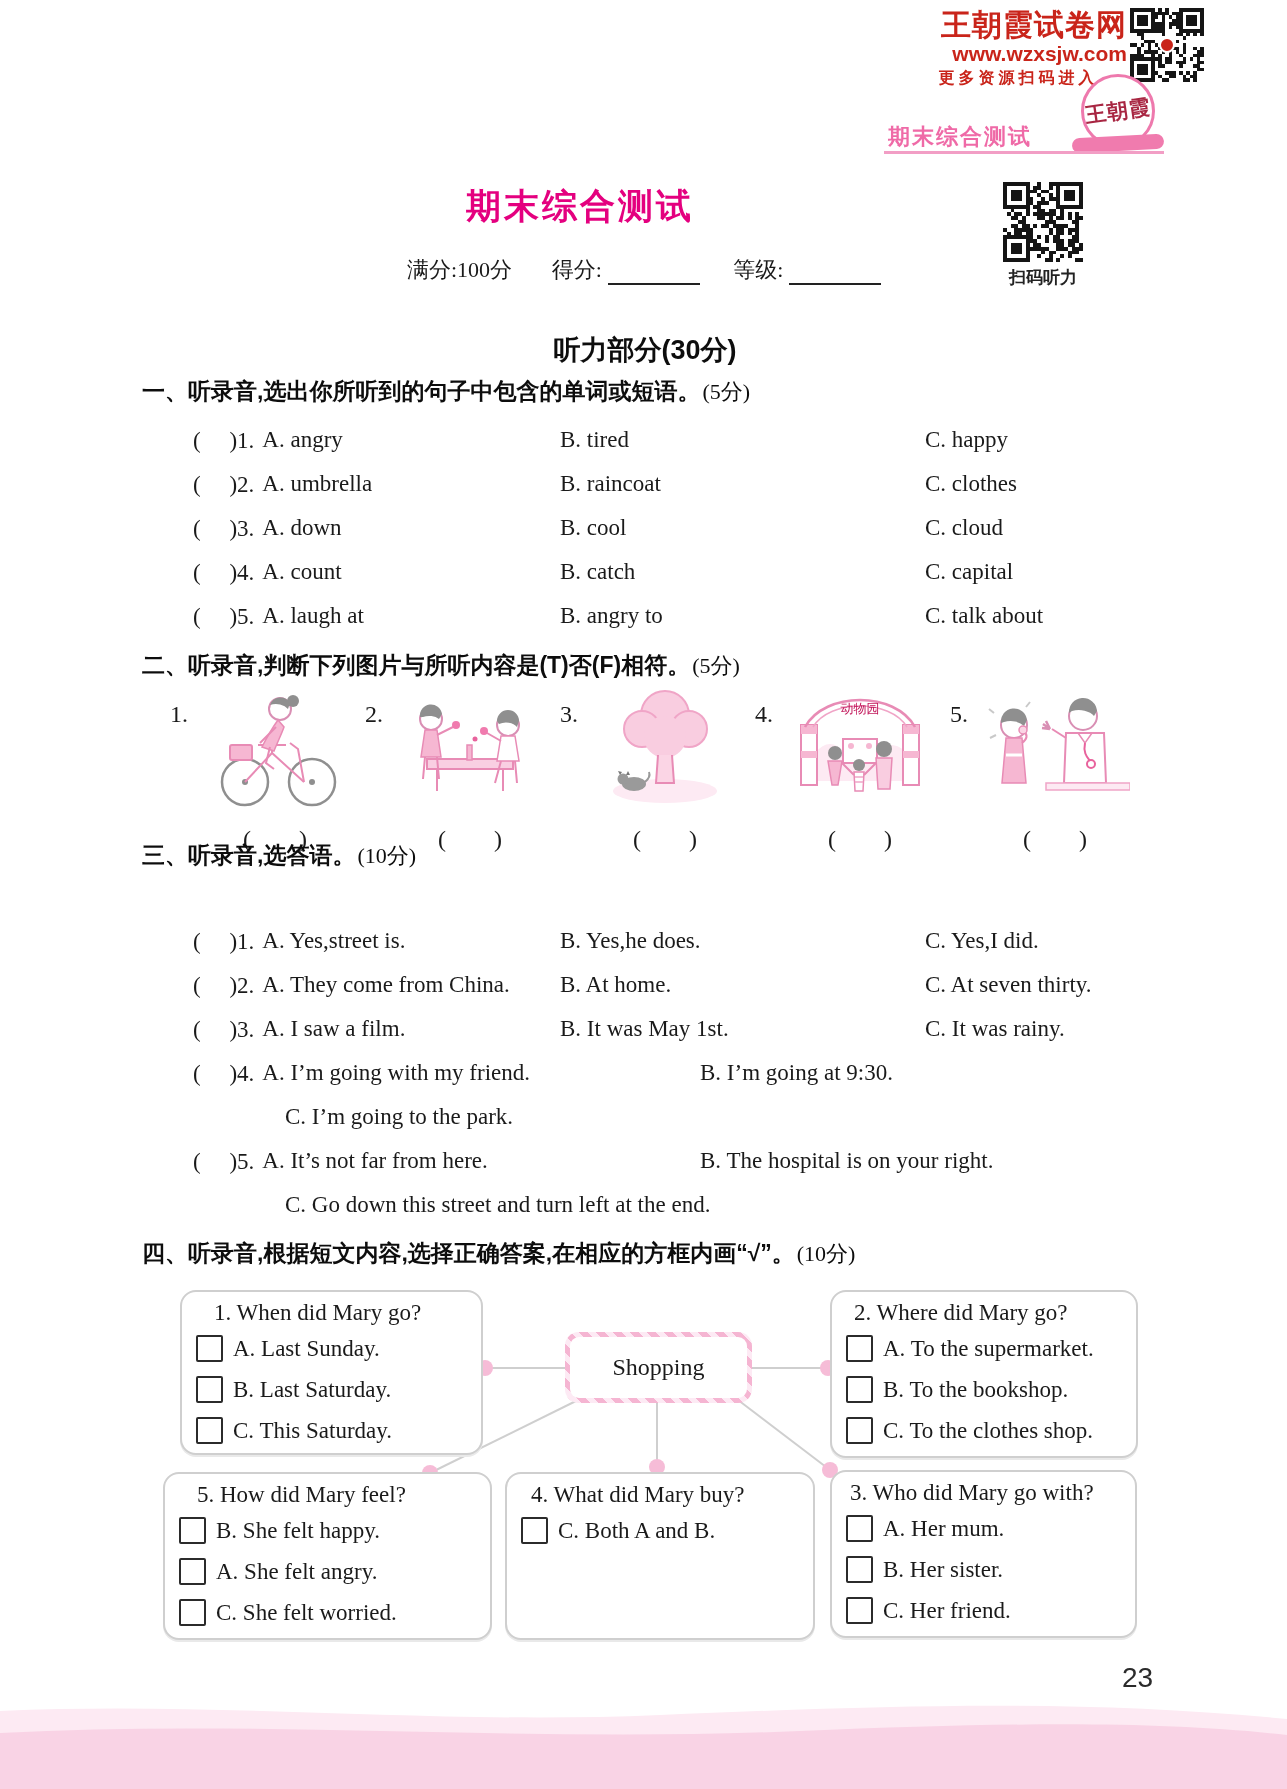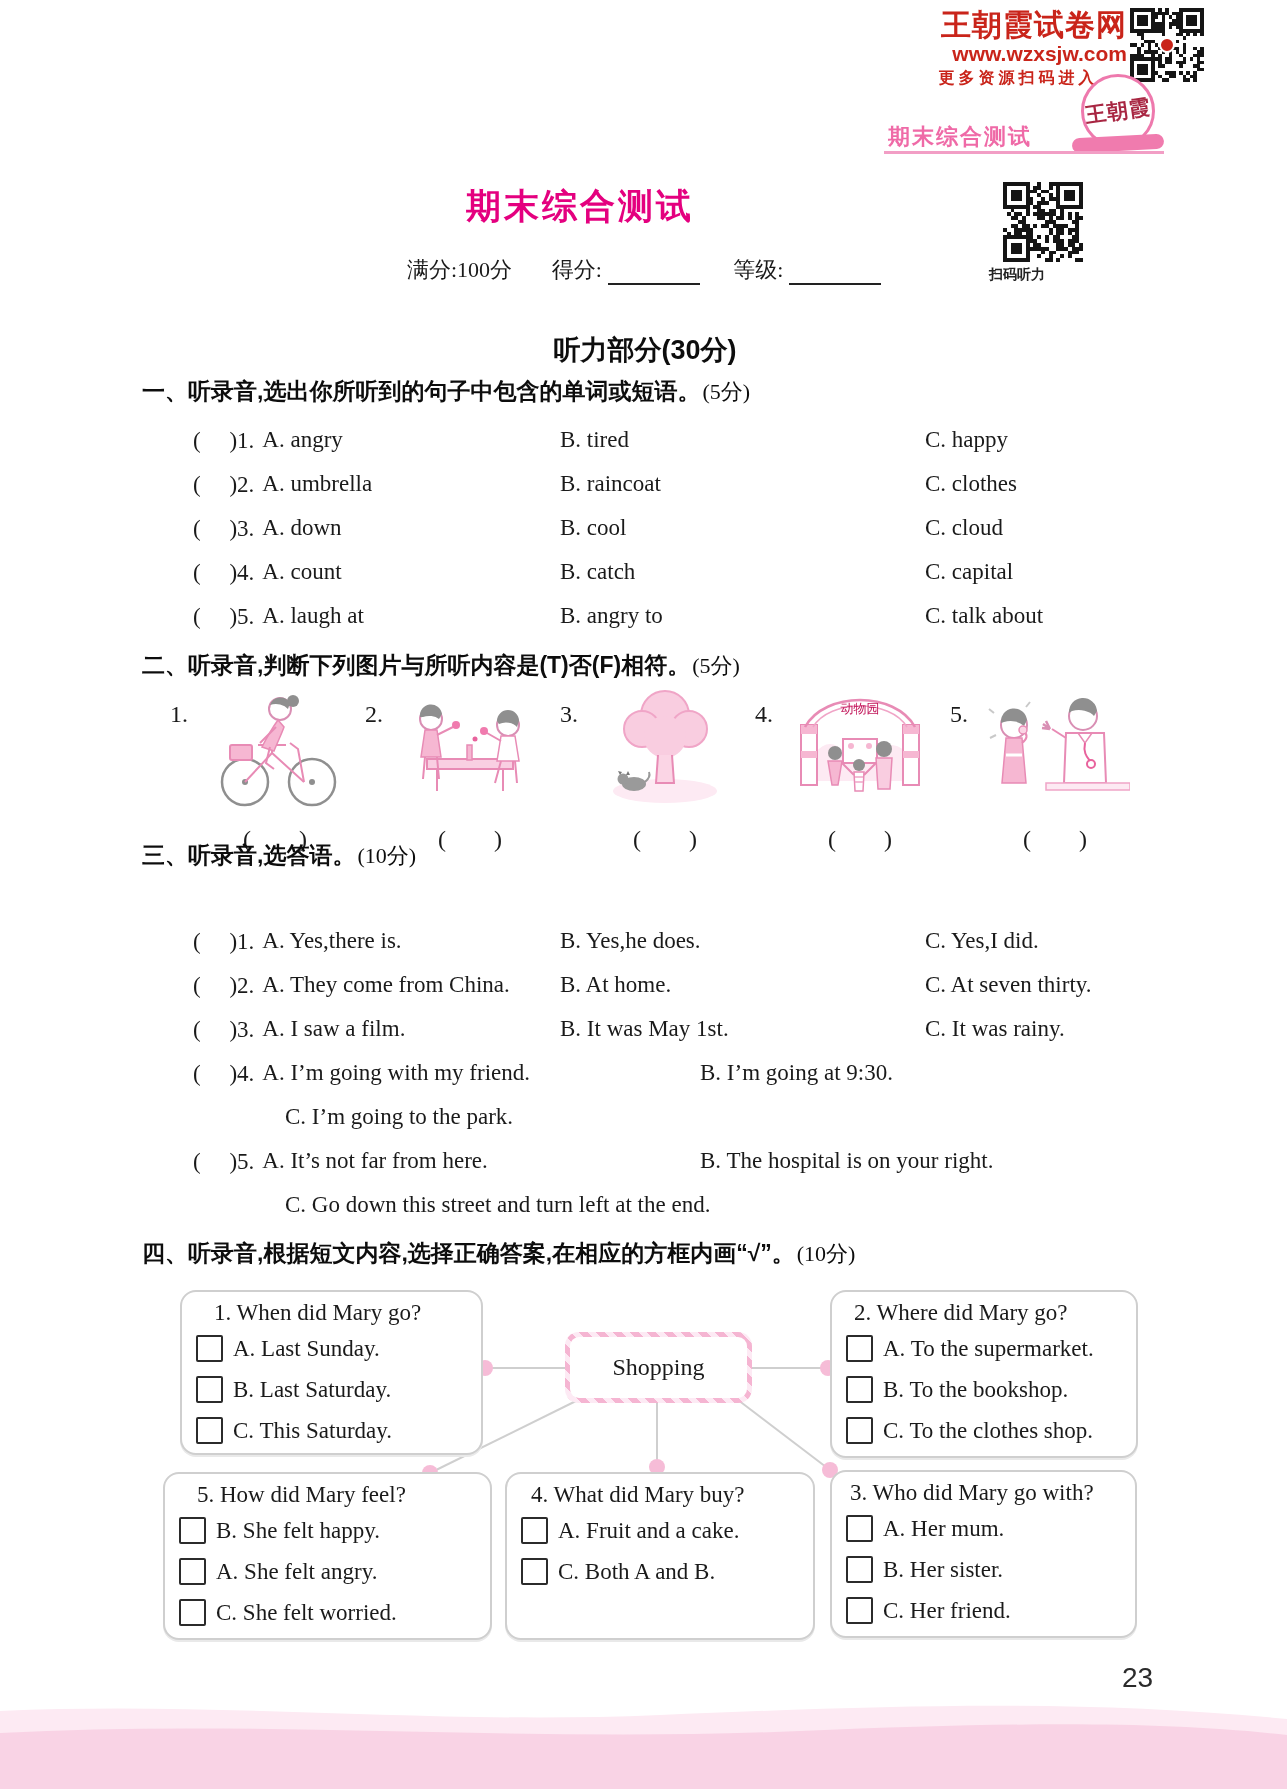--- a/index.html
+++ b/index.html
@@ -35,22 +35,22 @@
   
   .title { position:absolute; left:0; top:183px; width:1160px; text-align:center;
     font-family:"Liberation Sans", sans-serif; font-weight:bold; font-size:35px;
     color:#e4007f; letter-spacing:3px; }
   .scoreline { position:absolute; left:407px; top:255px; font-size:22px; white-space:nowrap; }
   .scoreline .lbl { margin-right:6px; }
   .scoreline .gap { margin-left:28px; }
   .blank { display:inline-block; width:92px; height:22px; border-bottom:2px solid #222;
     vertical-align:bottom; }
   .qr-listen { top:182px; left:1003px; width:80px; height:80px; }
-  .qr-caption { position:absolute; left:972px; top:266px; width:90px; text-align:center;
-    font-family:"Liberation Sans",sans-serif; font-size:14px; font-weight:bold; color:#222; }
+  .qr-caption { position:absolute; left:998px; top:266px; width:90px; text-align:center;
+    font-family:"Liberation Sans",sans-serif; font-size:17px; font-weight:bold; color:#222; }
   
   .section { position:absolute; left:0; top:332px; width:1290px; text-align:center;
     font-family:"Liberation Sans",sans-serif; font-weight:bold; font-size:27px; color:#0d0d0d; }
   .instr { position:absolute; left:142px; font-family:"Liberation Sans",sans-serif;
     font-weight:bold; font-size:23px; color:#0d0d0d; white-space:nowrap; }
   .instr .pts { font-family:"Liberation Serif",serif; font-weight:normal; font-size:22px; margin-left:2px; }
   
   .rows { position:absolute; left:193px; width:960px; font-size:23px; }
   .row { display:flex; height:44px; align-items:center; }
   .row .a { width:367px; display:flex; align-items:center; }
@@ -1165,21 +1165,21 @@
     </div>
   </div>
 
   <div class="instr" style="top:840px;">
     <span>三、听录音,选答语。</span><span class="pts">(10分)</span>
   </div>
   <div class="rows" style="top:919px;">
     <div class="row">
       <span class="a">
           <span class="blankpar">(　 )1.</span>
-          <span class="opt">A. Yes,there is.</span>
+          <span class="opt">A. Yes,street is.</span>
         </span>
       <span class="b">B. Yes,he does.</span>
       <span class="c">C. Yes,I did.</span>
     </div>
     <div class="row">
       <span class="a">
           <span class="blankpar">(　 )2.</span>
           <span class="opt">A. They come from China.</span>
         </span>
       <span class="b">B. At home.</span>
@@ -1280,24 +1280,20 @@
       <div class="qbox-opt">
           <span class="cb"></span>
           <span>C. She felt worried.</span>
         </div>
     </div>
 
     <div class="qbox" style="left:347px; top:187px; width:310px; height:168px;">
       <div class="qbox-title" style="margin-left:14px;">4. What did Mary buy?</div>
       <div class="qbox-opt">
           <span class="cb"></span>
-          <span>A. Fruit and a cake.</span>
-        </div>
-      <div class="qbox-opt">
-          <span class="cb"></span>
           <span>C. Both A and B.</span>
         </div>
     </div>
 
     <div class="qbox" style="left:672px; top:185px; width:307px; height:168px;">
       <div class="qbox-title" style="margin-left:8px;">3. Who did Mary go with?</div>
       <div class="qbox-opt">
           <span class="cb"></span>
           <span>A. Her mum.</span>
         </div>

